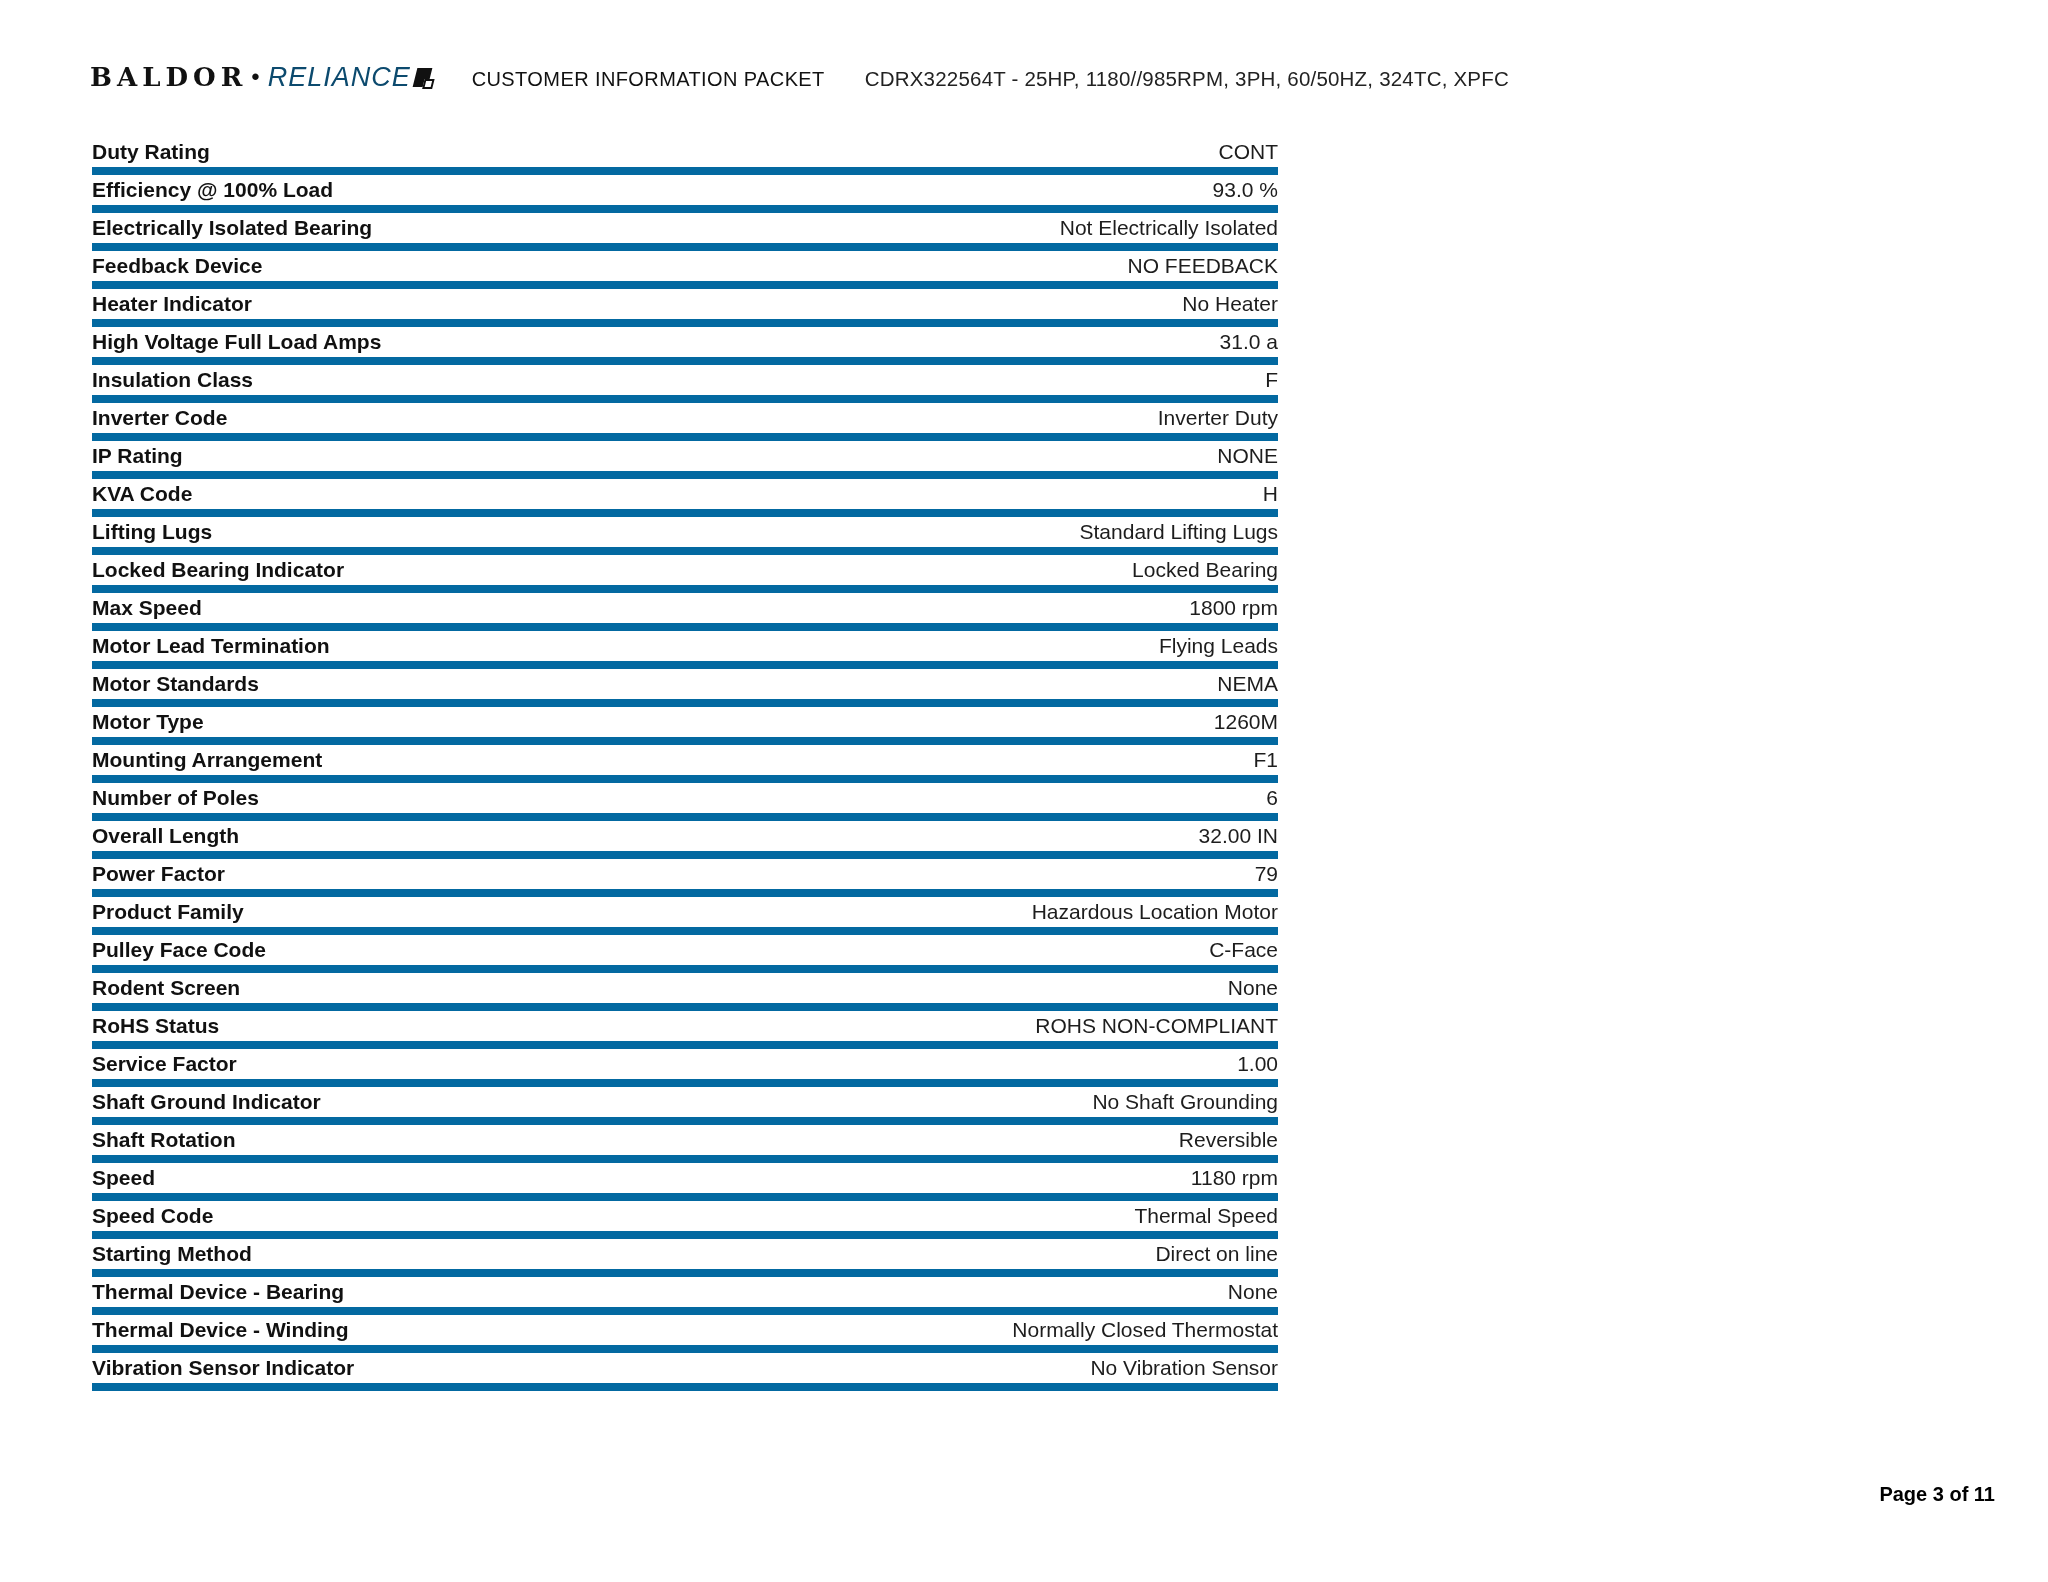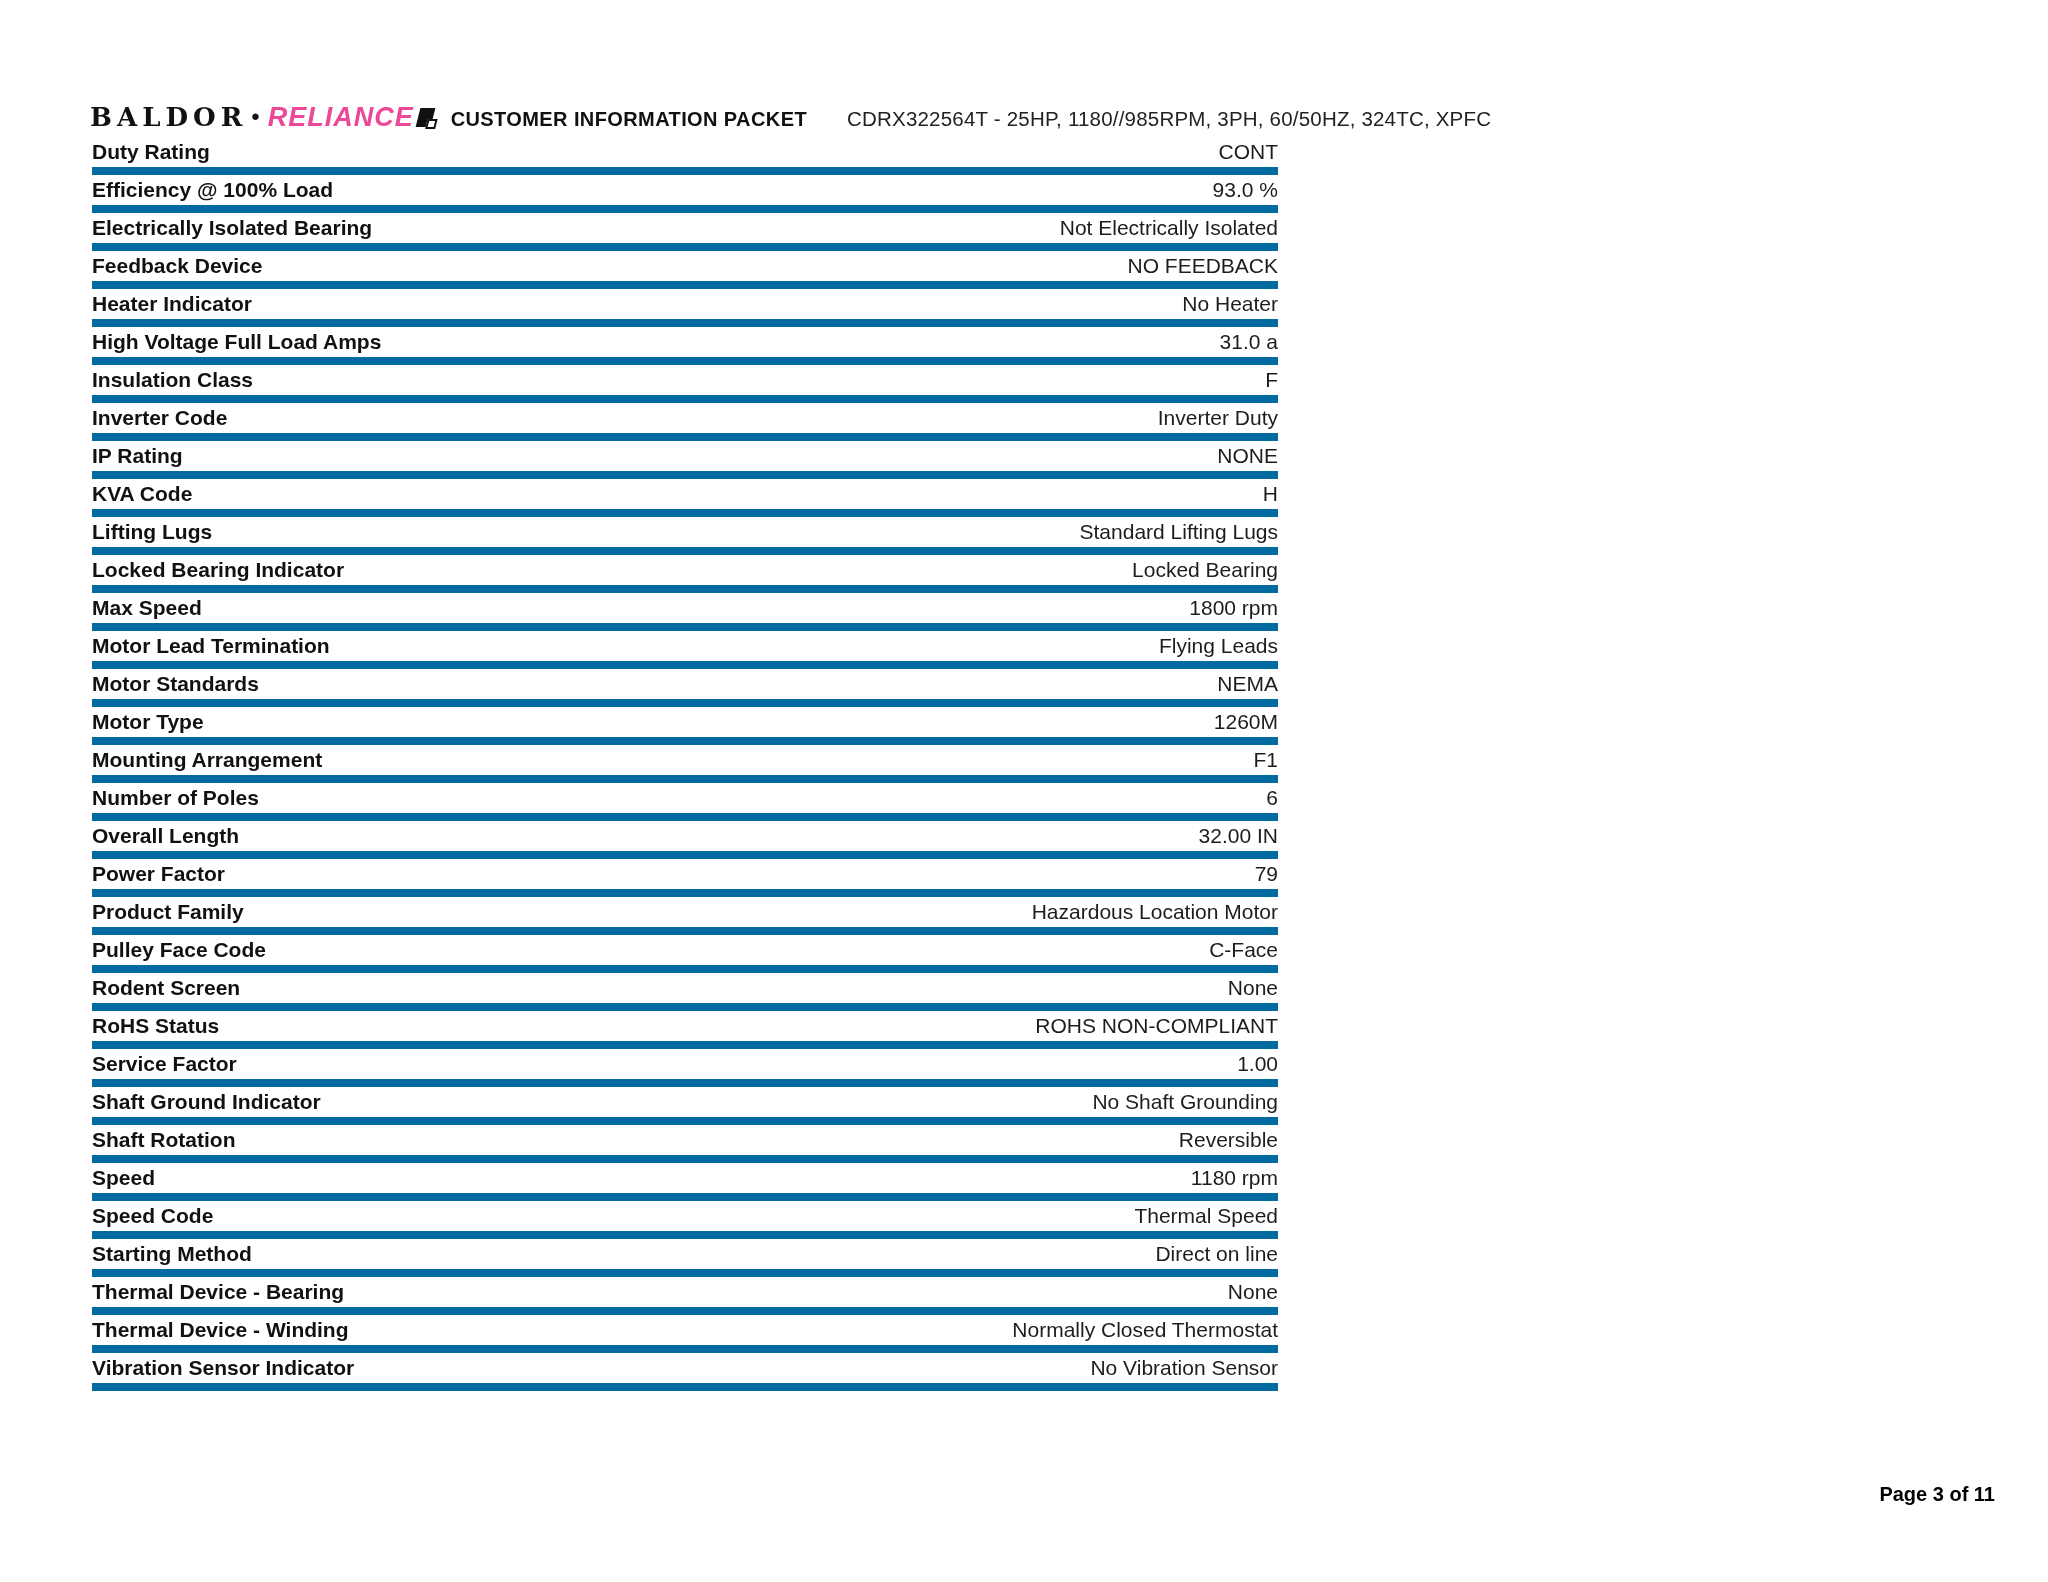--- a/index.html
+++ b/index.html
@@ -39,26 +39,25 @@
   }
   .logo-dot {
     font-size: 24px;
     margin: 0 8px 0 4px;
     color: #111111;
     position: relative;
     top: -1px;
   }
   .logo-reliance {
     font-family: "Liberation Sans", sans-serif;
-    font-weight: bold;
+    font-weight: normal;
     font-style: italic;
     font-size: 27px;
     letter-spacing: 1px;
-    color: #ec4899;
-    margin-top: 40px;
+    color: #0c4a6e;
   }
   .logo-mark {
     display: inline-block;
     width: 15px;
     height: 19px;
     background: #111111;
     transform: skewX(-14deg);
     position: relative;
     margin-left: 4px;
     top: 1px;
@@ -67,25 +66,25 @@
     content: "";
     position: absolute;
     right: -5px;
     bottom: -2px;
     width: 6px;
     height: 6px;
     background: #ffffff;
     border: 2px solid #111111;
   }
   .header-title {
-    font-weight: bold;
+    font-weight: normal;
     font-size: 20px;
     letter-spacing: 0.4px;
     color: #111111;
-    margin-left: 18px;
+    margin-left: 42px;
     white-space: nowrap;
   }
   .header-product {
     font-size: 20.5px;
     color: #222222;
     margin-left: 40px;
     letter-spacing: 0.2px;
     white-space: nowrap;
   }
 

